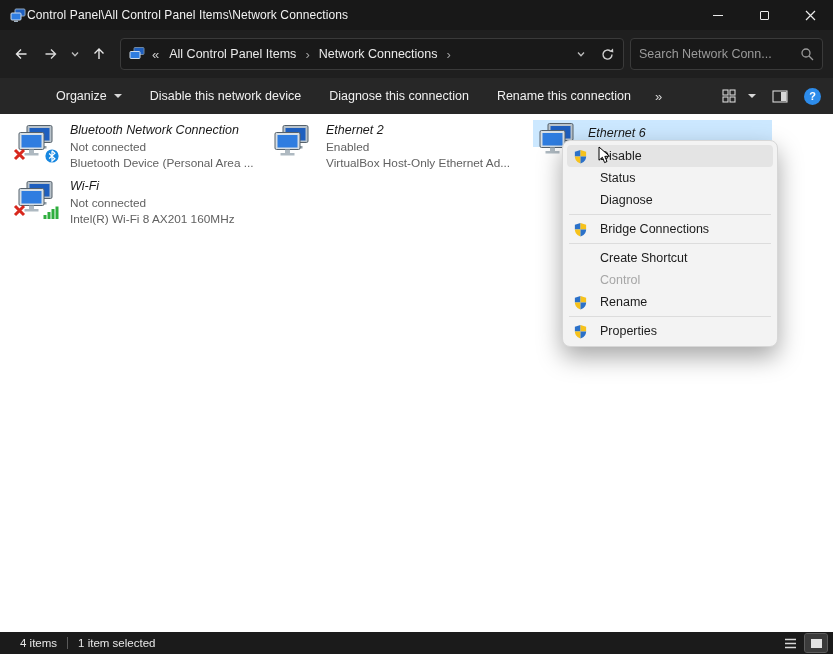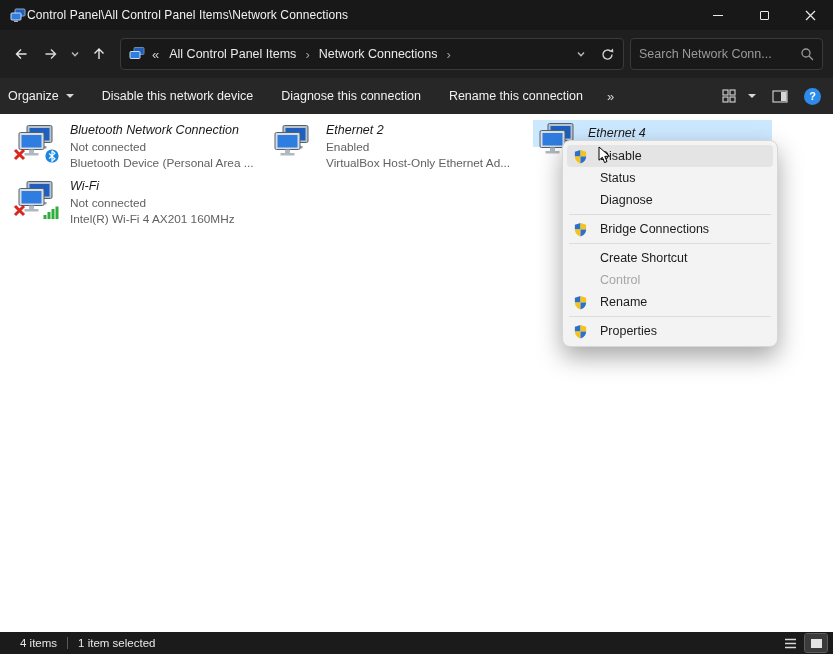--- a/index.html
+++ b/index.html
@@ -48,21 +48,21 @@
   }
   .searchbox input::placeholder { color:#9a9a9a; }
 
   
   .toolbar {
     position:absolute; top:78px; left:0; right:0; height:36px;
     background:#272727; display:flex; align-items:center;
     color:#f0f0f0; font-size:12.5px;
   }
   .tool-item { display:flex; align-items:center; padding:0 14px; height:100%; }
-  .tool-item.first { padding-left:8px; }
+  .tool-item.first { padding-left:8px;margin-left:48px; }
   .caret-down {
     width:0; height:0; margin-left:7px;
     border-left:4px solid transparent; border-right:4px solid transparent; border-top:4px solid #d8d8d8;
   }
   .tool-overflow { color:#d8d8d8; font-size:13px; padding:0 10px; }
   .tool-right { margin-left:auto; display:flex; align-items:center; gap:16px; padding-right:12px; }
   .view-btn { display:flex; align-items:center; gap:5px; }
   .help-circle {
     width:17px; height:17px; border-radius:50%; background:#2d8ceb; color:#fff;
     display:flex; align-items:center; justify-content:center; font-size:11px; font-weight:bold;
@@ -287,21 +287,21 @@
             <rect x="0.5" y="9" width="3" height="4" fill="#2fae3e"></rect>
             <rect x="4.5" y="6" width="3" height="7" fill="#2fae3e"></rect>
             <rect x="8.5" y="3" width="3" height="10" fill="#2fae3e"></rect>
             <rect x="12.5" y="0.5" width="3" height="12.5" fill="#2fae3e"></rect>
           </svg>
         </span>
       </div>
       <div class="tile-text">
         <div class="tile-name">Wi-Fi</div>
         <div class="tile-sub">Not connected</div>
-        <div class="tile-sub">Intel(R) Wi-Fi 4 AX201 160MHz</div>
+        <div class="tile-sub">Intel(R) Wi-Fi 8 AX201 160MHz</div>
       </div>
     </div>
 
     <div class="tile" style="left:272px; top:8px;">
       <div class="net-icon">
         <svg width="40" height="34" viewBox="0 0 40 34">
           <rect x="11" y="1.5" width="25" height="17" rx="1.5" fill="#b9c3cb" stroke="#55616b"></rect>
           <rect x="13.5" y="4" width="20" height="12.5" fill="#1e5fbf"></rect>
           <rect x="21" y="18.5" width="5" height="3.5" fill="#93a0a9"></rect>
           <rect x="16.5" y="22" width="14" height="2.5" fill="#93a0a9"></rect>
@@ -324,21 +324,21 @@
           <rect x="11" y="1.5" width="25" height="17" rx="1.5" fill="#b9c3cb" stroke="#55616b"></rect>
           <rect x="13.5" y="4" width="20" height="12.5" fill="#1e5fbf"></rect>
           <rect x="21" y="18.5" width="5" height="3.5" fill="#93a0a9"></rect>
           <rect x="16.5" y="22" width="14" height="2.5" fill="#93a0a9"></rect>
           <rect x="3" y="8.5" width="25" height="17" rx="1.5" fill="#d7dfe5" stroke="#55616b"></rect>
           <rect x="5.5" y="11" width="20" height="12.5" fill="#2f7de0"></rect>
           <rect x="13" y="25.5" width="5" height="3.5" fill="#aeb9c1"></rect>
           <rect x="8.5" y="29" width="14" height="2.5" fill="#aeb9c1"></rect>
         </svg>
       </div>
-      <div class="tile-name">Ethernet 4</div>
+      <div class="tile-name">Ethernet 6</div>
     </div>
   </div>
 
   <div class="context-menu">
     <div class="menu-item highlighted">
       <span class="menu-icon">
         <svg width="15" height="15" viewBox="0 0 16 16">
           <path d="M8 1 L2 3 V8 H8 Z" fill="#2b71c9"></path>
             <path d="M8 1 L14 3 V8 H8 Z" fill="#f6c21c"></path>
           <path d="M2 8 C2 12 5 14.5 8 15.5 V8 Z" fill="#f6c21c"></path>

